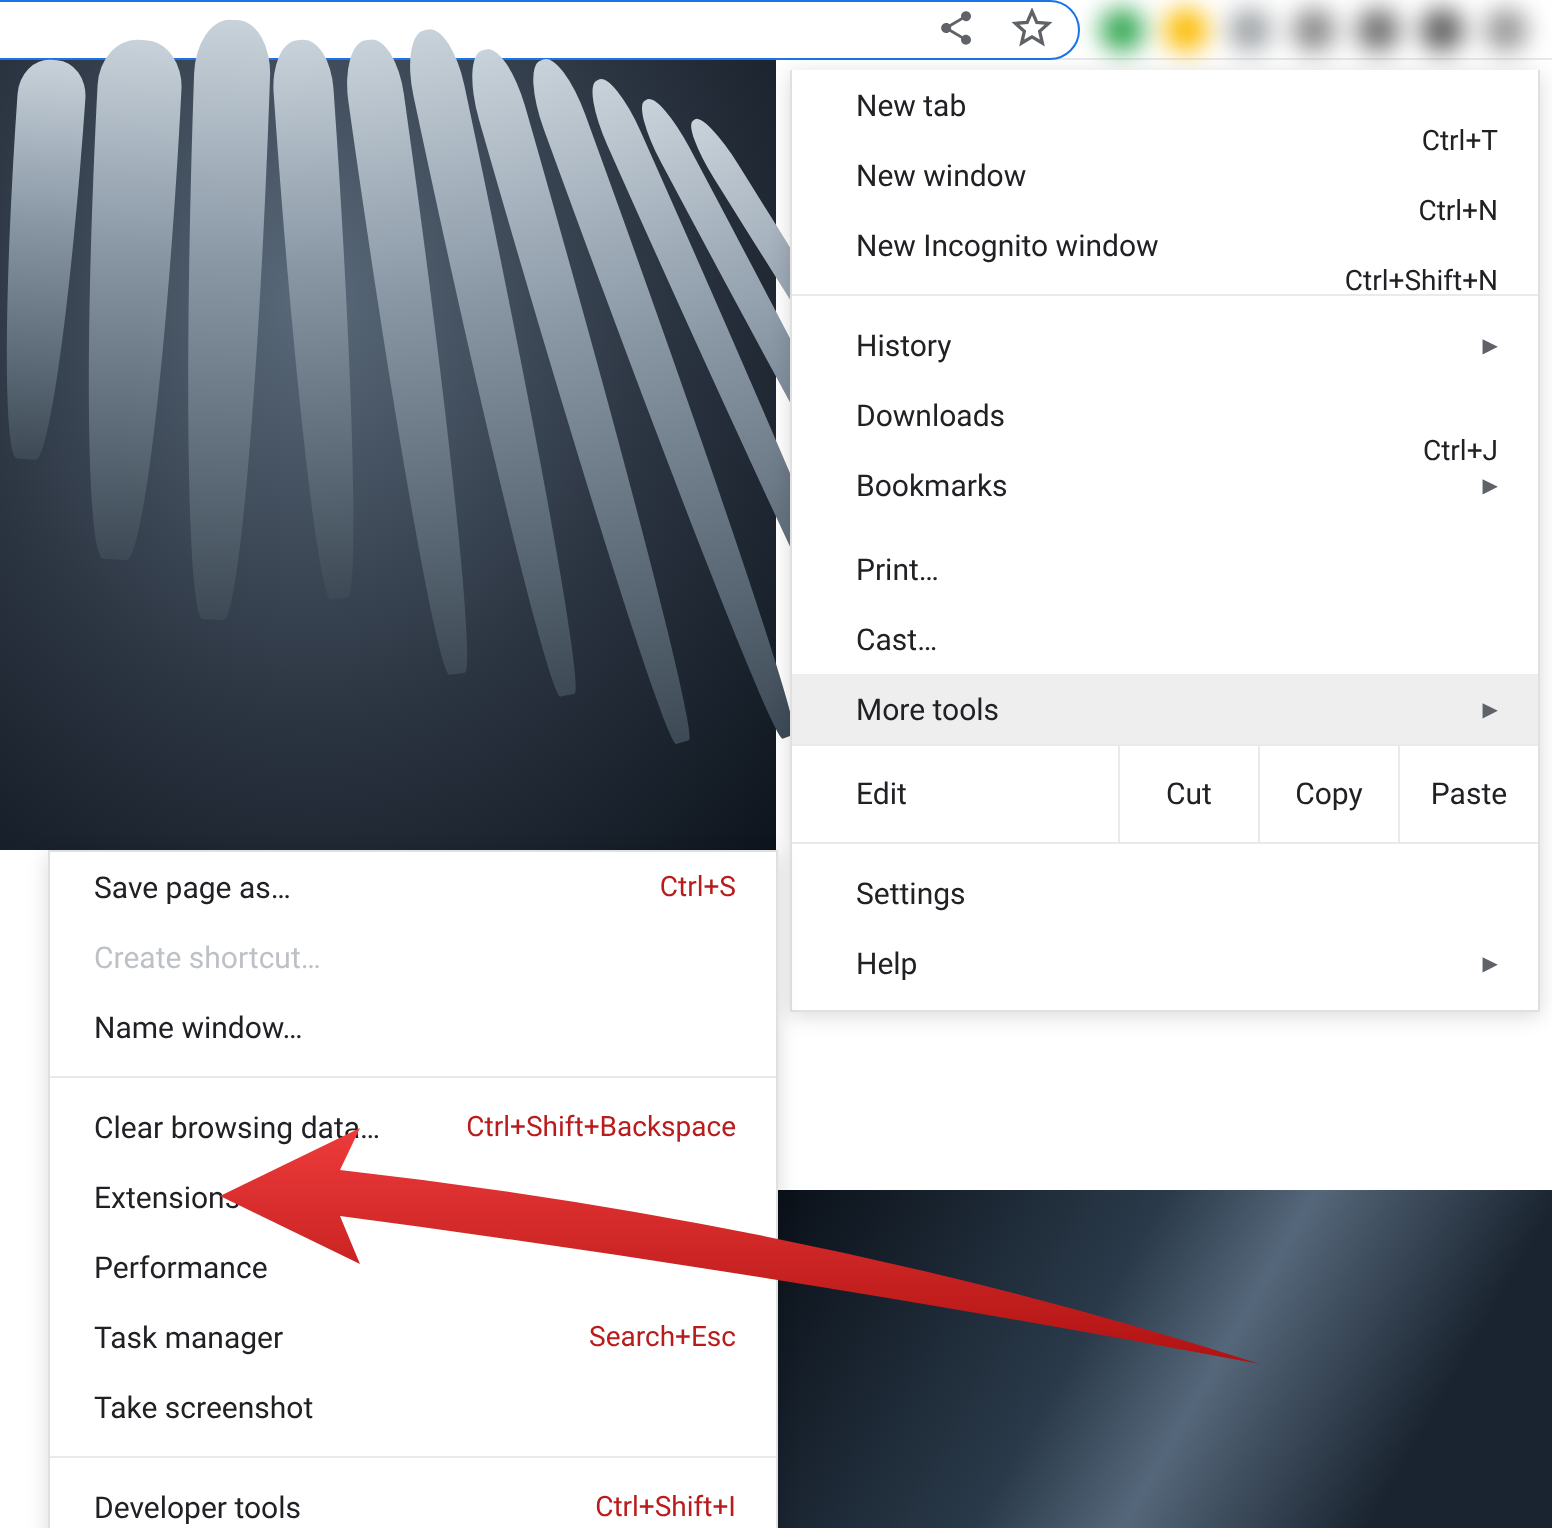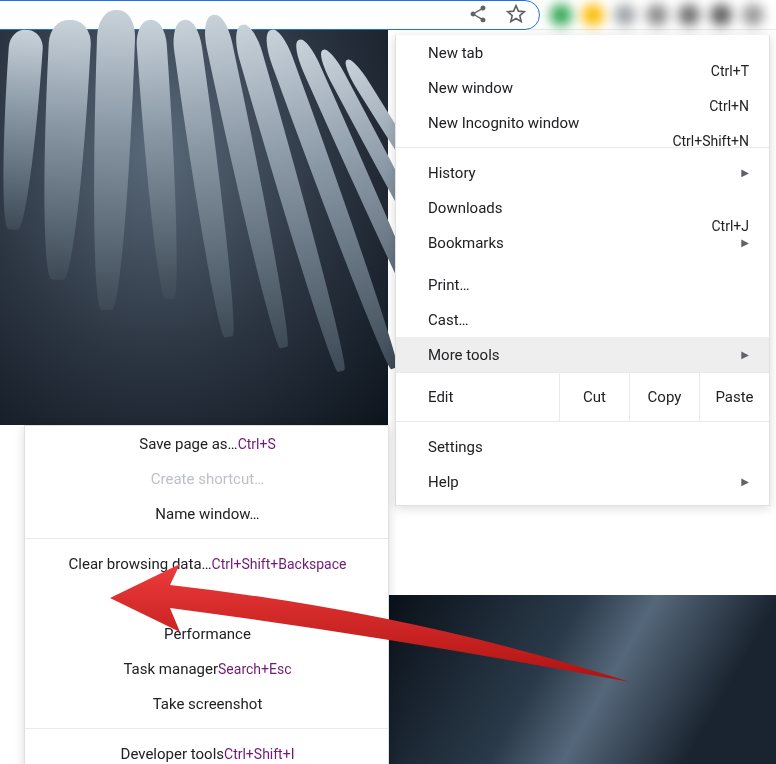--- a/index.html
+++ b/index.html
@@ -140,28 +140,28 @@
       position: absolute;
       left: 24px;
       top: 425px;
       width: 365px;
       background: #fff;
       border: 1px solid #e0e0e0;
       box-shadow: 0 2px 10px rgba(0,0,0,0.15);
     }
     .sub-item {
       display: flex;
-      justify-content: center;
+      justify-content: space-between;
       align-items: center;
       padding: 9px 20px 9px 22px;
       height: 35px;
       cursor: pointer;
     }
     .sub-item.disabled { color: #bdc1c6; cursor: default; }
-    .sub-item .shortcut { font-size: 14px; color: #701a75; }
+    .sub-item .shortcut { font-size: 14px; color: #b91c1c; }
     .sub-sep { height: 1px; background: #e8eaed; margin: 7px 0; }
 
     
     .arrow {
       position: absolute;
       left: 110px;
       top: 552px;
       width: 560px;
       height: 140px;
       pointer-events: none;

